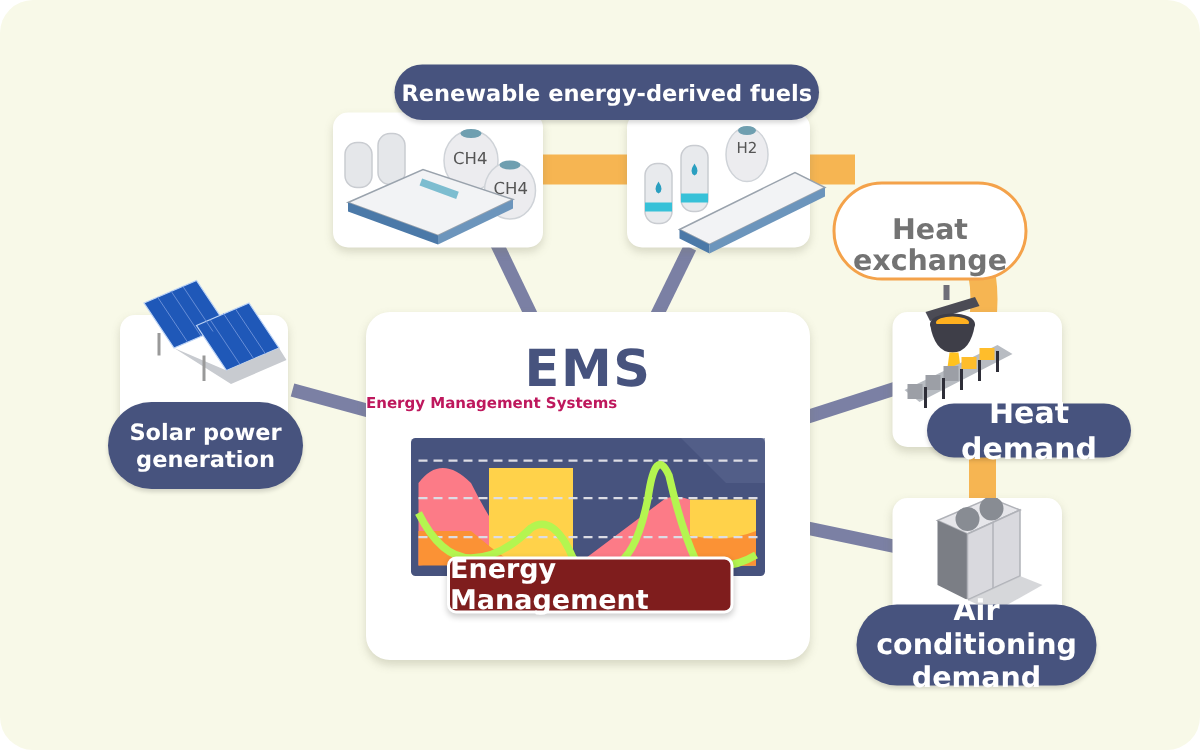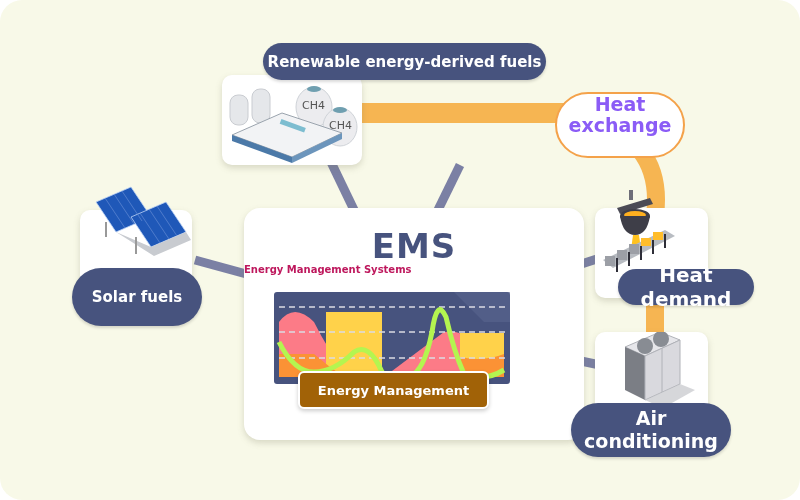--- a/index.html
+++ b/index.html
@@ -3,22 +3,22 @@
 <meta charset="utf-8">
 <style>
   html, body { margin:0; padding:0; }
   body { width:800px; height:500px; background:#ffffff; overflow:hidden; font-family:"DejaVu Sans", sans-serif; }
   #stage { position:relative; width:800px; height:500px; background:#f8f9e8; border-radius:22px; overflow:hidden; }
   svg.layer { position:absolute; left:0; top:0; }
   .card { position:absolute; background:#ffffff; border-radius:10px; box-shadow:0 3px 6px rgba(120,120,90,0.25); }
   .pill { position:absolute; background:#47537e; color:#ffffff; font-weight:bold; border-radius:30px; display:flex; align-items:center; justify-content:center; text-align:center; line-height:1.2; box-shadow:0 2px 3px rgba(0,0,0,0.15); }
   .ems-title { position:absolute; left:0; width:100%; top:18px; text-align:center; font-size:34px; font-weight:bold; color:#47537e; letter-spacing:1px; }
   .ems-sub { position:absolute; left:0; width:100%; top:56px; text-align:left; font-size:10px; font-weight:bold; color:#be185d; }
-  .em-btn { position:absolute; left:54px; top:163px; width:187px; height:34px; background:#a16207; color:#fff; border:2px solid #ffffff; border-radius:6px; font-weight:bold; font-size:13px; display:flex; align-items:center; justify-content:center; box-shadow:0 2px 4px rgba(0,0,0,0.2); cursor:pointer; }
-  .heat-x { position:absolute; left:555px; top:92px; width:126px; height:62px; border:2px solid #f4a24a; background:#fff; border-radius:34px; color:#8b5cf6; font-weight:bold; font-size:19px; display:flex; align-items:flex-start; justify-content:center; text-align:center; line-height:1.1; }
+  .em-btn { position:absolute; left:54px; top:163px; width:187px; height:34px; background:#7f1d1d; color:#fff; border:2px solid #ffffff; border-radius:6px; font-weight:bold; font-size:18px; display:flex; align-items:center; justify-content:center; box-shadow:0 2px 4px rgba(0,0,0,0.2); cursor:pointer; }
+  .heat-x { position:absolute; left:555px; top:121px; width:126px; height:62px; border:2px solid #f4a24a; background:#fff; border-radius:34px; color:#737373; font-weight:bold; font-size:19px; display:flex; align-items:flex-end; justify-content:center; text-align:center; line-height:1.1; }
 </style>
 </head>
 <body>
 
 <div id="stage">
 
   <svg class="layer" width="800" height="500">
 
     <path d="M300 113 L570 113" stroke="#f6b552" stroke-width="20" fill="none"></path>
     <path d="M640 150 Q660 175 655 215 L655 340" stroke="#f6b552" stroke-width="18" fill="none"></path>
@@ -40,20 +40,36 @@
       <ellipse cx="118" cy="35" rx="7" ry="3" fill="#6f9fb0"></ellipse>
       <polygon points="10,60 60,38 120,58 70,82" fill="#f2f3f5" stroke="#9aa3ad"></polygon>
       <polygon points="10,60 70,82 70,88 10,66" fill="#4b79a8"></polygon>
       <polygon points="70,82 120,58 120,64 70,88" fill="#6c95bc"></polygon>
       <rect x="58" y="48" width="26" height="5" fill="#7dbdd0" transform="rotate(20 70 50)"></rect>
     </svg>
     <span style="position:absolute; left:80px; top:24px; font-size:11px; color:#555;">CH4</span>
     <span style="position:absolute; left:107px; top:44px; font-size:11px; color:#555;">CH4</span>
   </div>
 
+  <div class="card" style="left:418px; top:75px; width:122px; height:90px;">
+    <svg width="150" height="95">
+      <ellipse cx="80" cy="28" rx="14" ry="18" fill="#ececef" stroke="#cfd3d8"></ellipse>
+      <ellipse cx="80" cy="12" rx="6" ry="3" fill="#6f9fb0"></ellipse>
+      <rect x="12" y="34" width="18" height="40" rx="8" fill="#e8eaed" stroke="#c9ccd1"></rect>
+      <rect x="12" y="60" width="18" height="6" fill="#37c1d8"></rect>
+      <path d="M21 46 q-4 6 0 8 q4 -2 0 -8z" fill="#2a9fc0"></path>
+      <rect x="36" y="22" width="18" height="44" rx="8" fill="#e8eaed" stroke="#c9ccd1"></rect>
+      <rect x="36" y="54" width="18" height="6" fill="#37c1d8"></rect>
+      <path d="M45 34 q-4 6 0 8 q4 -2 0 -8z" fill="#2a9fc0"></path>
+      <polygon points="35,78 112,40 132,50 55,88" fill="#f2f3f5" stroke="#9aa3ad"></polygon>
+      <polygon points="35,78 55,88 55,94 35,84" fill="#4b79a8"></polygon>
+      <polygon points="55,88 132,50 132,56 55,94" fill="#6c95bc"></polygon>
+    </svg>
+    <span style="position:absolute; left:73px; top:19px; font-size:10px; color:#555;">H2</span>
+  </div>
 
   <div class="pill" style="left:253px; top:43px; width:283px; height:37px; font-size:15px;margin-left:10px;">
     <span>Renewable energy-derived fuels</span>
   </div>
 
   <div class="heat-x">
     <div>
       <div>Heat</div>
       <div>exchange</div>
     </div>
@@ -73,25 +89,26 @@
           <line x1="73" y1="27" x2="93" y2="57"></line>
           <line x1="81" y1="24" x2="101" y2="54"></line>
       </g>
       <polygon points="40,50 75,65 110,50 115,58 78,74" fill="#c8cbd0"></polygon>
       <line x1="30" y1="40" x2="30" y2="55" stroke="#999" stroke-width="2"></line>
       <line x1="60" y1="55" x2="60" y2="72" stroke="#999" stroke-width="2"></line>
     </svg>
   </div>
   <div class="pill" style="left:72px; top:268px; width:130px; height:58px; font-size:15px;">
     <div>
-      <div>Solar fuels</div>
+      <div>Solar power</div>
+      <div>generation</div>
     </div>
   </div>
 
-  <div class="card" style="left:244px; top:208px; width:340px; height:232px; border-radius:16px;">
+  <div class="card" style="left:244px; top:208px; width:296px; height:232px; border-radius:16px;">
     <div class="ems-title">EMS</div>
     <div class="ems-sub">Energy Management Systems</div>
     <svg width="236" height="94" style="position:absolute; left:30px; top:84px;">
       <rect x="0" y="0" width="236" height="92" rx="3" fill="#47537e"></rect>
       <polygon points="180,0 236,0 236,30 210,30" fill="#5a6690" opacity="0.6"></polygon>
       <path d="M5 30 Q20 10 40 30 Q55 60 70 78 L5 85 Z" fill="#fc7b87"></path>
       <rect x="52" y="20" width="56" height="65" fill="#ffd24a"></rect>
       <path d="M110 85 Q150 55 170 40 Q195 35 215 70 L230 85 Z" fill="#fc7b87"></path>
       <rect x="186" y="41" width="44" height="44" fill="#ffd24a"></rect>
       <path d="M5 62 L40 62 Q55 75 70 85 L5 85Z" fill="#fb9235"></path>
@@ -144,16 +161,17 @@
       <circle cx="66" cy="7" r="8" fill="#888c93"></circle>
       <polygon points="30,15 50,24 50,68 30,58" fill="#7b7e85"></polygon>
       <polygon points="50,24 85,8 85,52 50,68" fill="#d9d9de" stroke="#b0b2b8"></polygon>
       <line x1="67" y1="16" x2="67" y2="60" stroke="#b0b2b8"></line>
       <polygon points="50,68 85,52 100,58 68,76" fill="#c4c6cb" opacity="0.7"></polygon>
     </svg>
   </div>
   <div class="pill" style="left:571px; top:403px; width:160px; height:54px; font-size:19px;">
     <div>
       <div>Air conditioning</div>
+      <div>demand</div>
     </div>
   </div>
 
 </div>
 
 </body></html>

